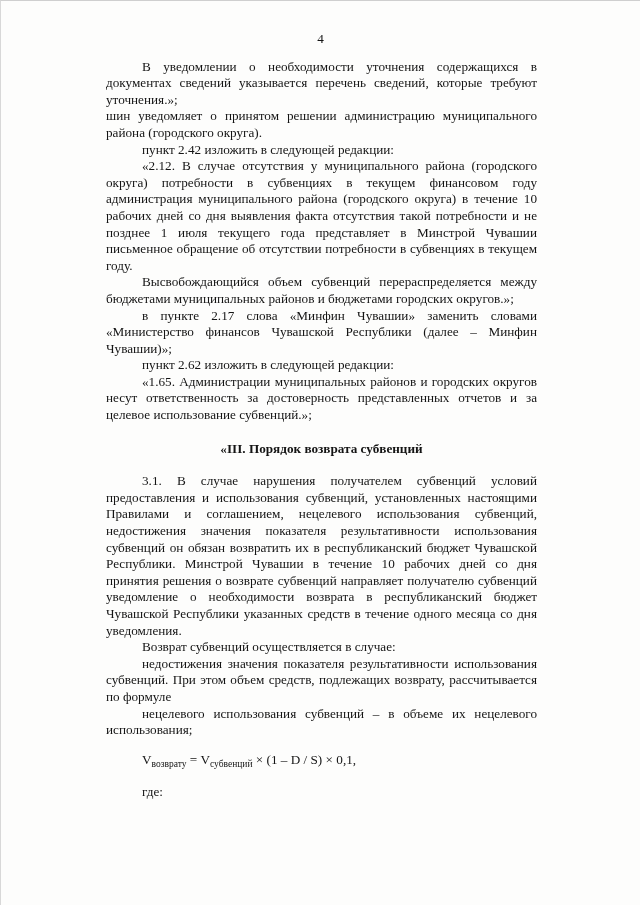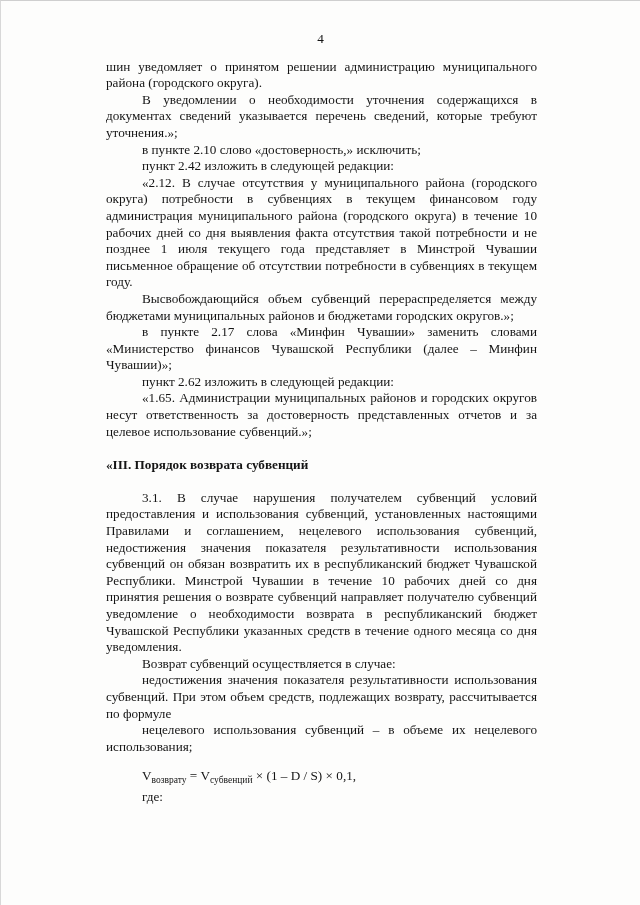--- a/index.html
+++ b/index.html
@@ -24,46 +24,45 @@
   }
   .content {
     padding: 11px 103px 0 105px;
   }
   .para {
     text-align: justify;
     text-indent: 36px;
   }
   .noindent { text-indent: 0; }
   .heading {
-    text-align: left;
+    text-align: center;
     font-weight: bold;
     font-size: 13.2px;
     margin: 17px 0 16px 0;
   }
   .formula {
     margin: 13px 0 0 36px;
     text-align: left;
     text-indent: 0;
   }
   .sub {
     font-size: 9.5px;
     vertical-align: -3px;
   }
-  .spaced { }
+  .spaced { margin-top: 12px; }
 </style>
 </head>
 <body>
 
 <div class="page">
   <div class="page-number">4</div>
   <div class="content">
 
+    <p class="para">В уведомлении о необходимости уточнения содержащихся в документах сведений указывается перечень сведений, которые требуют уточнения.»;</p>
     <p class="para noindent">шин уведомляет о принятом решении администрацию муниципального района (городского округа).</p>
-    <p class="para">В уведомлении о необходимости уточнения содержащихся в документах сведений указывается перечень сведений, которые требуют уточнения.»;</p>
-    <p class="para">в пункте 2.10 слово «достоверность,» исключить;</p>
     <p class="para">пункт 2.42 изложить в следующей редакции:</p>
     <p class="para">«2.12. В случае отсутствия у муниципального района (городского округа) потребности в субвенциях в текущем финансовом году администрация муниципального района (городского округа) в течение 10 рабочих дней со дня выявления факта отсутствия такой потребности и не позднее 1 июля текущего года представляет в Минстрой Чувашии письменное обращение об отсутствии потребности в субвенциях в текущем году.</p>
     <p class="para">Высвобождающийся объем субвенций перераспределяется между бюджетами муниципальных районов и бюджетами городских округов.»;</p>
     <p class="para">в пункте 2.17 слова «Минфин Чувашии» заменить словами «Министерство финансов Чувашской Республики (далее – Минфин Чувашии)»;</p>
     <p class="para">пункт 2.62 изложить в следующей редакции:</p>
     <p class="para">«1.65. Администрации муниципальных районов и городских округов несут ответственность за достоверность представленных отчетов и за целевое использование субвенций.»;</p>
 
     <h3 class="heading">«III. Порядок возврата субвенций</h3>
 
     <p class="para">3.1. В случае нарушения получателем субвенций условий предоставления и использования субвенций, установленных настоящими Правилами и соглашением, нецелевого использования субвенций, недостижения значения показателя результативности использования субвенций он обязан возвратить их в республиканский бюджет Чувашской Республики. Минстрой Чувашии в течение 10 рабочих дней со дня принятия решения о возврате субвенций направляет получателю субвенций уведомление о необходимости возврата в республиканский бюджет Чувашской Республики указанных средств в течение одного месяца со дня уведомления.</p>

